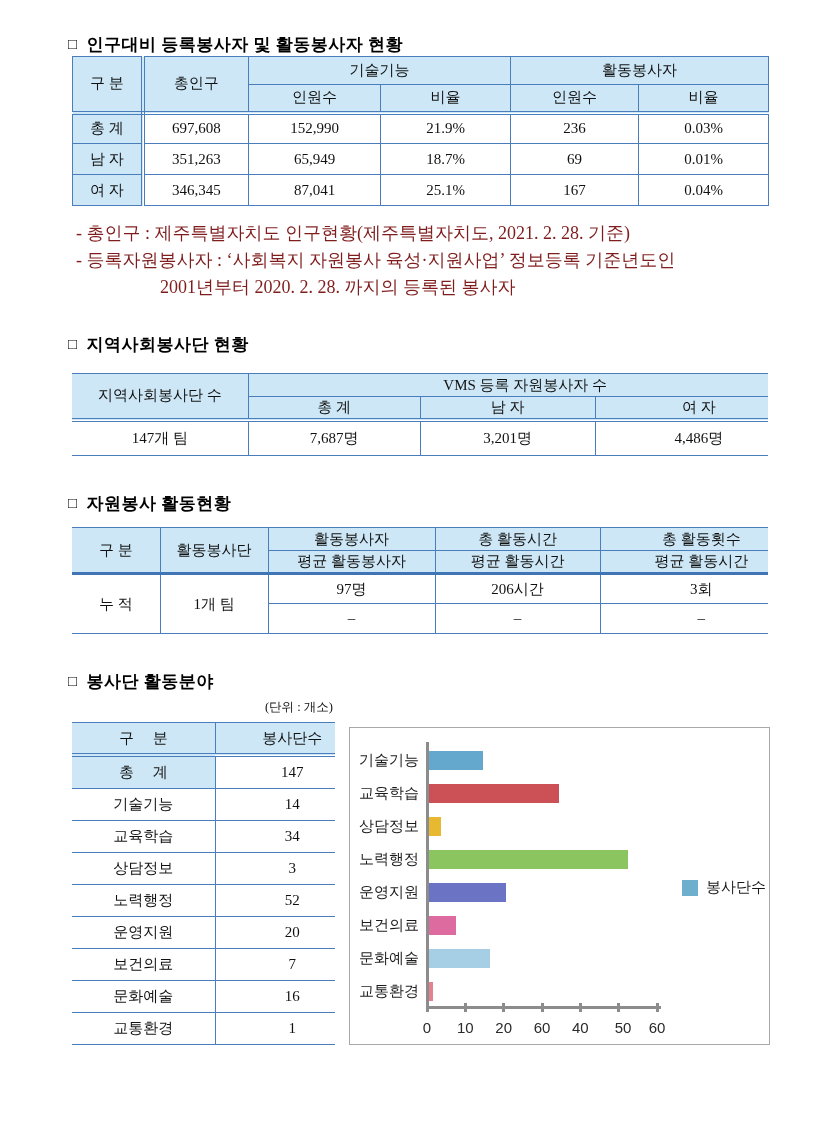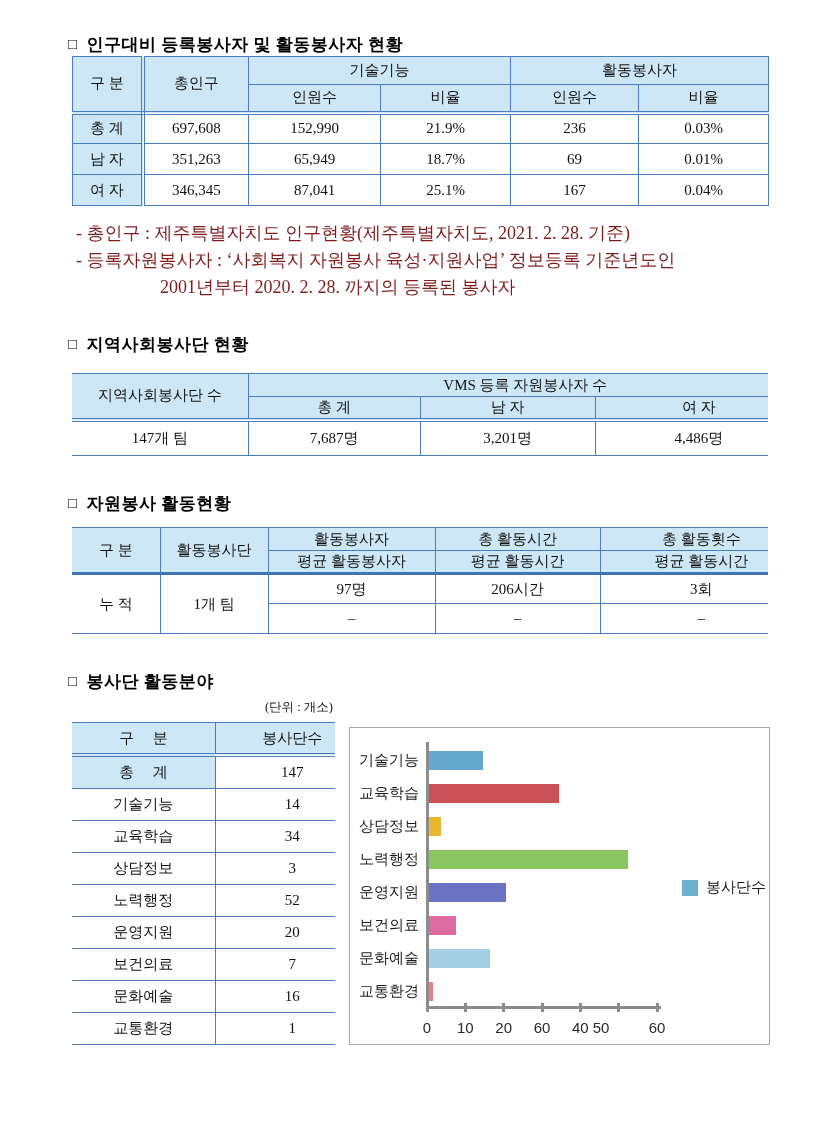--- a/index.html
+++ b/index.html
@@ -312,21 +312,21 @@
           <div class="tick-label" style="left: 57px;">0</div>
           <div class="tick-mark" style="left: 113.833px;"></div>
           <div class="tick-label" style="left: 95.3333px;">10</div>
           <div class="tick-mark" style="left: 152.167px;"></div>
           <div class="tick-label" style="left: 133.667px;">20</div>
           <div class="tick-mark" style="left: 190.5px;"></div>
           <div class="tick-label" style="left: 172px;">60</div>
           <div class="tick-mark" style="left: 228.833px;"></div>
           <div class="tick-label" style="left: 210.333px;">40</div>
           <div class="tick-mark" style="left: 267.167px;"></div>
-          <div class="tick-label" style="left: 231px;">50</div>
+          <div class="tick-label" style="left: 253px;">50</div>
           <div class="tick-mark" style="left: 305.5px;"></div>
           <div class="tick-label" style="left: 287px;">60</div>
         </div>
       <div class="legend">
         <span class="legend-swatch" style="background: rgb(111, 175, 206);"></span>
         <span class="legend-label">봉사단수</span>
       </div>
     </div>
   </div>
 

